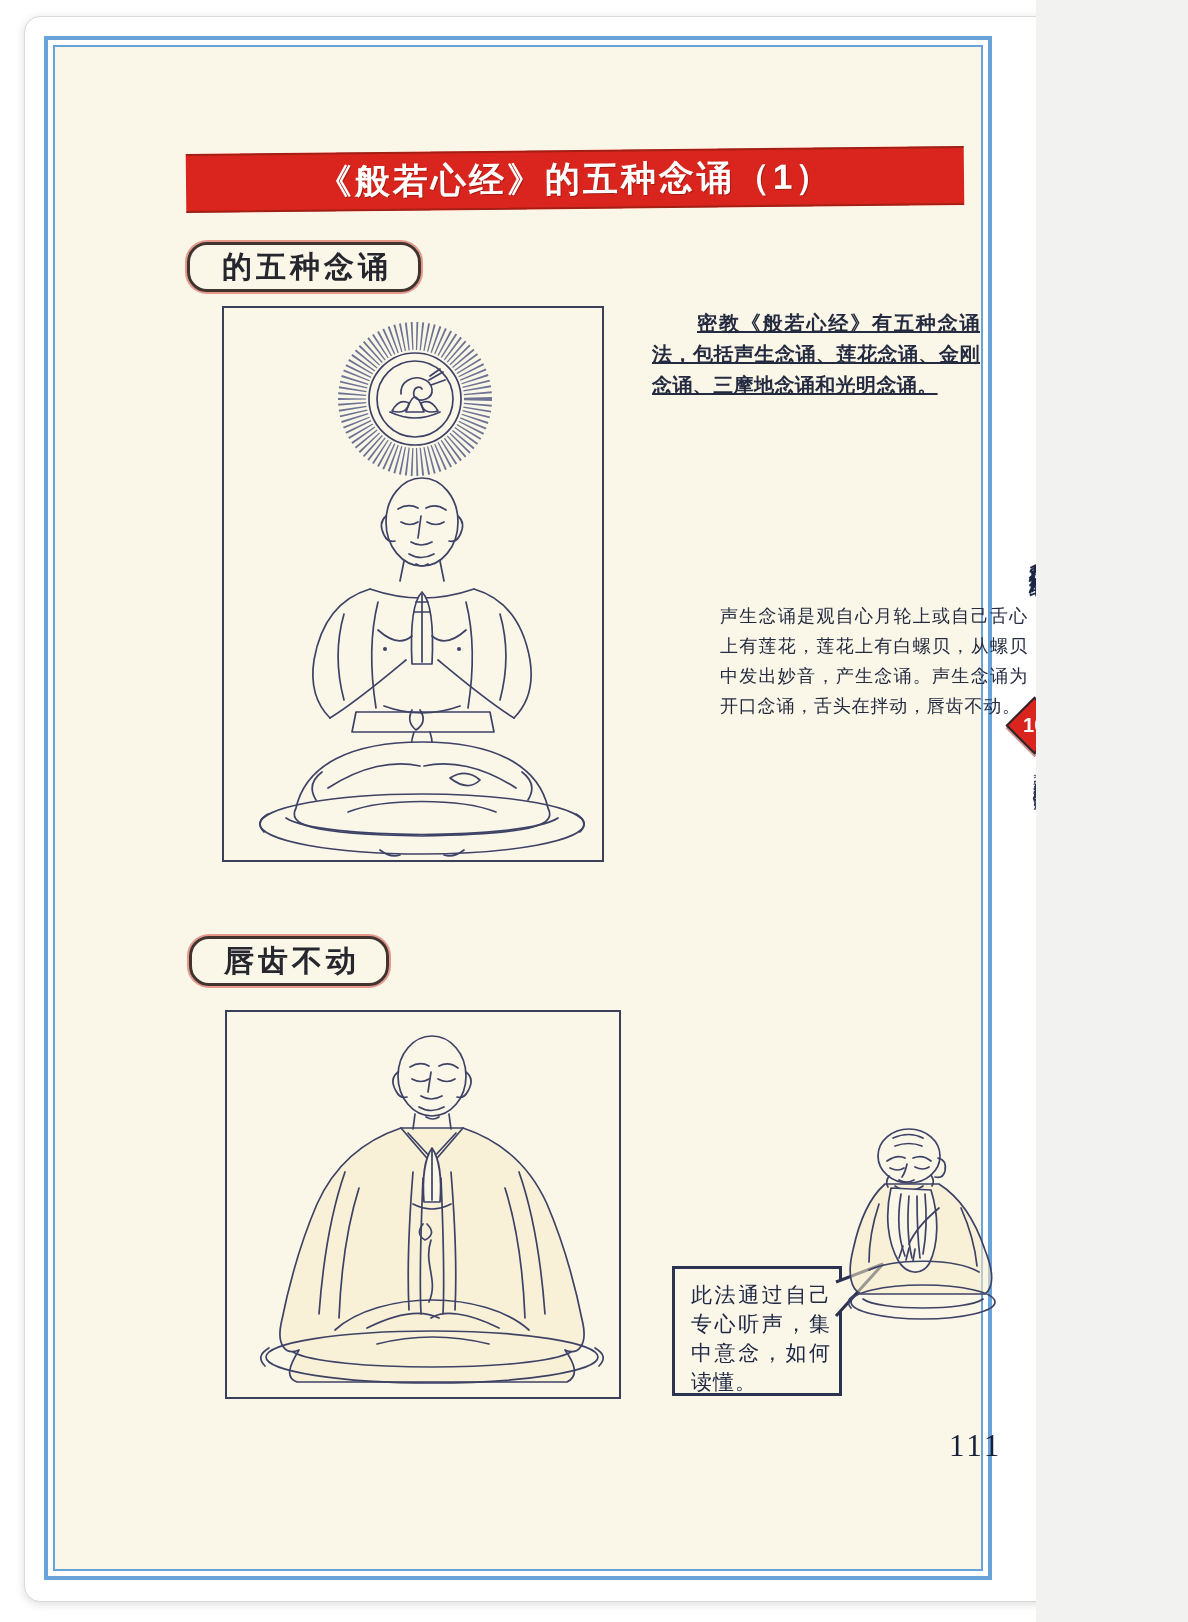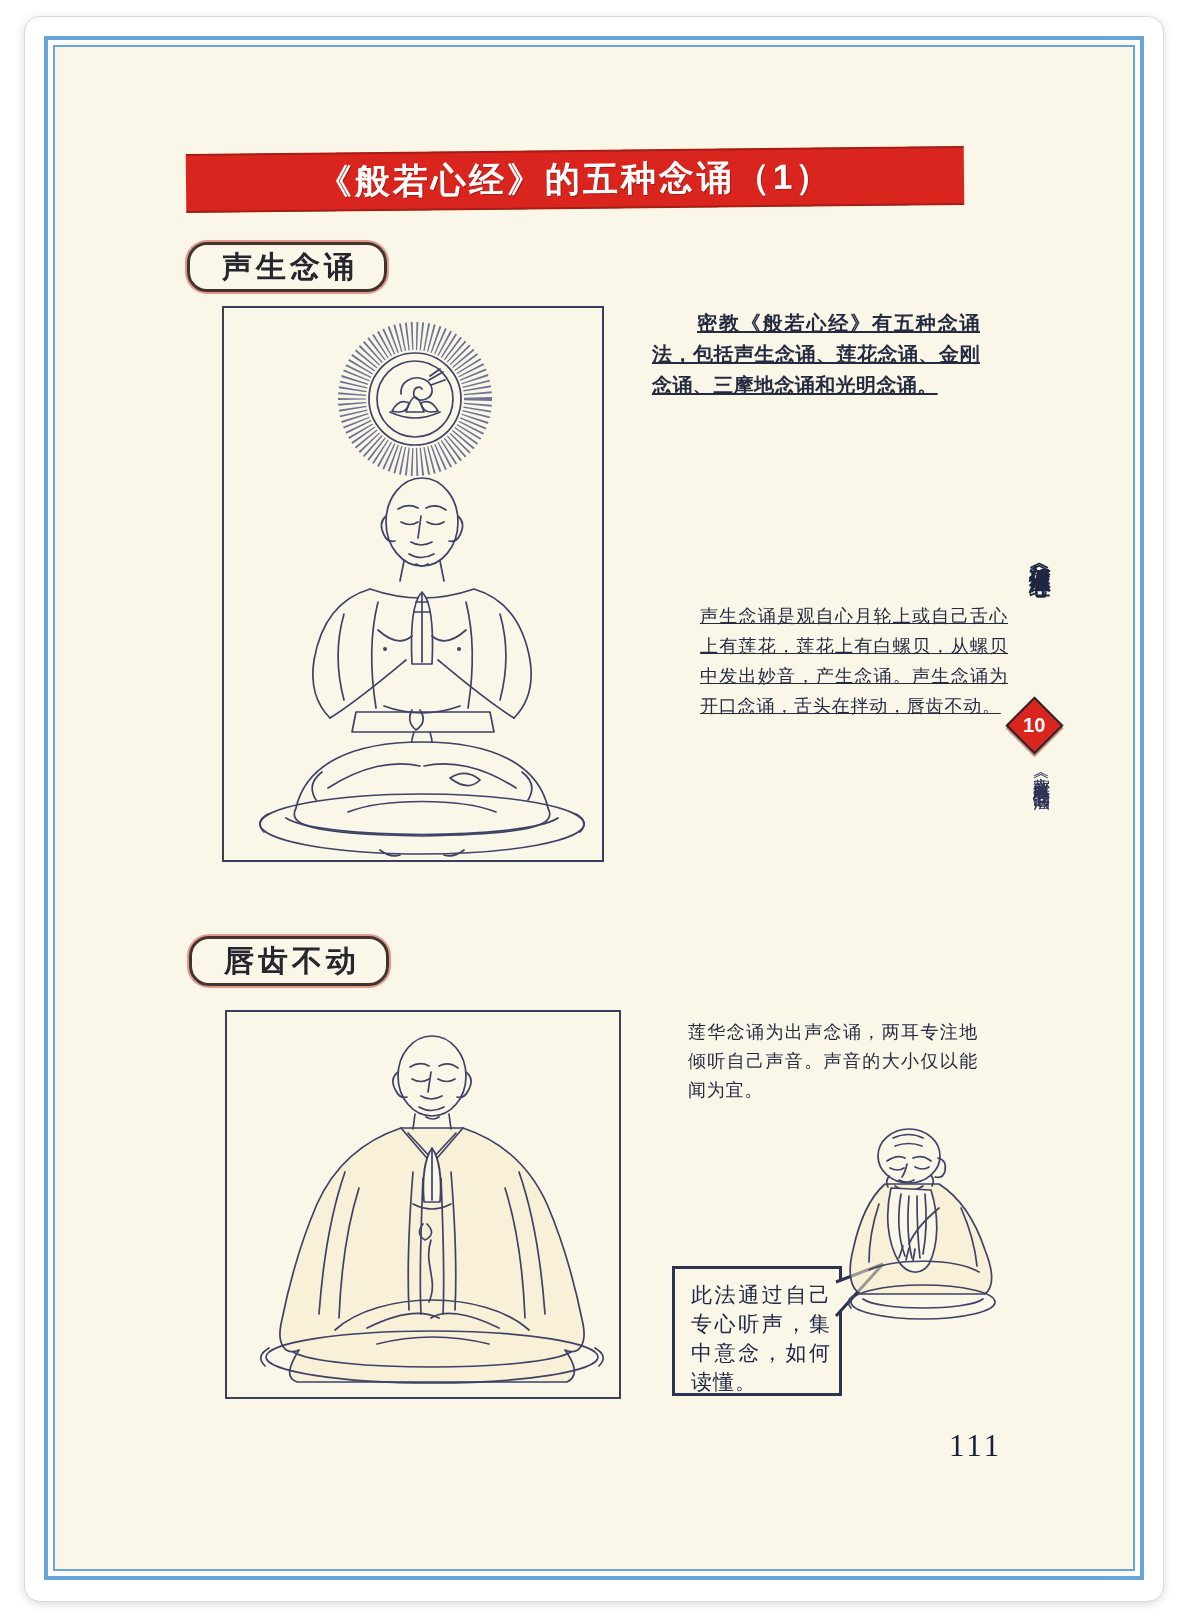--- a/index.html
+++ b/index.html
@@ -1,16 +1,16 @@
 <!DOCTYPE html>
 <html><head>
 <meta charset="utf-8">
 <style>
   html,body{margin:0;padding:0;background:#f2f2f0;}
-  .stage{position:relative;width:1188px;height:1622px;background:#ffffff;
+  .stage{position:relative;width:1036px;height:1622px;background:#ffffff;
          font-family:"Liberation Sans",sans-serif;overflow:hidden;}
   .page-card{position:absolute;left:24px;top:16px;width:1138px;height:1584px;
          background:#ffffff;border:1px solid #d9d9d6;border-radius:16px;
          box-shadow:0 2px 10px rgba(0,0,0,.14);}
   .frame-outer{position:absolute;left:44px;top:36px;right:44px;bottom:42px;
          border:4px solid #68a3da;}
   .frame-inner{position:absolute;left:53px;top:45px;right:53px;bottom:51px;
          border:2px solid #68a3da;background:#fbf7e8;}
   .layer{position:absolute;inset:0;}
 
@@ -29,21 +29,21 @@
   .sec-box-2{left:189px;top:936px;}
 
   .illus{position:absolute;border:2px solid #3a3f5c;background:#fbf7e8;}
   .illus-1{left:222px;top:306px;width:378px;height:552px;}
   .illus-2{left:225px;top:1010px;width:392px;height:385px;}
   .illus svg{display:block;width:100%;height:100%;}
 
   .para{position:absolute;color:#242b40;text-align:justify;}
   .intro{left:652px;top:308px;width:328px;font-size:20px;line-height:31px;
          letter-spacing:.4px;text-indent:45px;font-weight:600;text-decoration:underline;}
-  .desc-1{left:700px;top:601px;width:308px;font-size:18px;line-height:30px;letter-spacing:.8px;text-decoration:underline;}
+  .desc-1{left:720px;top:601px;width:308px;font-size:18px;line-height:30px;letter-spacing:.8px;}
   .desc-2{left:688px;top:1018px;width:290px;font-size:18px;line-height:29px;letter-spacing:.8px;}
 
   .v-book-title{position:absolute;left:1026px;top:548px;writing-mode:vertical-rl;
          font-size:21px;font-weight:bold;color:#1d2642;letter-spacing:2px;}
   .chapter-badge{position:absolute;left:1014px;top:705px;width:37px;height:37px;
          transform:rotate(45deg);background:#d9251d;border:2px solid #26262e;
          box-shadow:2px 2px 0 0 rgba(120,22,14,.45);
          display:flex;align-items:center;justify-content:center;}
   .chapter-badge span{transform:rotate(-45deg);color:#fff;font-weight:bold;font-size:20px;}
   .v-chapter-title{position:absolute;left:1031px;top:764px;writing-mode:vertical-rl;
@@ -72,21 +72,21 @@
   <div class="frame-outer"></div>
   <div class="frame-inner"></div>
 
   <div class="layer">
 
     <div class="banner">
       <span>《般若心经》的五种念诵（1）</span>
     </div>
 
     <div class="sec-box sec-box-1">
-      <span>声生念诵</span>
+      <span>的五种念诵</span>
     </div>
 
     <div class="illus illus-1">
       <svg viewBox="0 0 378 552">
 
         <g>
           <circle cx="191" cy="91" r="63" fill="none" stroke="#555d85" stroke-width="28" stroke-dasharray="1.6 3.2" opacity="0.85"></circle>
           <circle cx="191" cy="91" r="46" class="ln-fill"></circle>
           <circle cx="191" cy="91" r="38" class="ln"></circle>
         </g>
@@ -193,21 +193,20 @@
           <path class="ln" d="M140 316 C 172 300 196 298 212 306 M272 316 C 240 300 216 298 204 306"></path>
           <path class="ln" d="M150 332 q55 -14 112 0"></path>
 
           <ellipse cx="205" cy="345" rx="166" ry="26" class="ln"></ellipse>
           <path class="ln" d="M66 340 C 100 360 310 360 344 340"></path>
           <path class="ln" d="M42 336 q-14 8 -4 18 M368 336 q14 8 4 18"></path>
         </g>
       </svg>
     </div>
 
-    <div class="para desc-2">莲华念诵为出声念诵，两耳专注地倾听自己声音。声音的大小仅以能闻为宜。</div>
 
     <div class="bubble">
       <span>此法通过自己专心听声，集中意念，如何读懂。</span>
     </div>
     <div class="bubble-tail">
       <svg viewBox="0 0 56 64">
         <path d="M3 24 L50 6 L3 58" fill="#fbf7e8" stroke="#2c3350" stroke-width="3" stroke-linejoin="miter"></path>
       </svg>
     </div>
 

